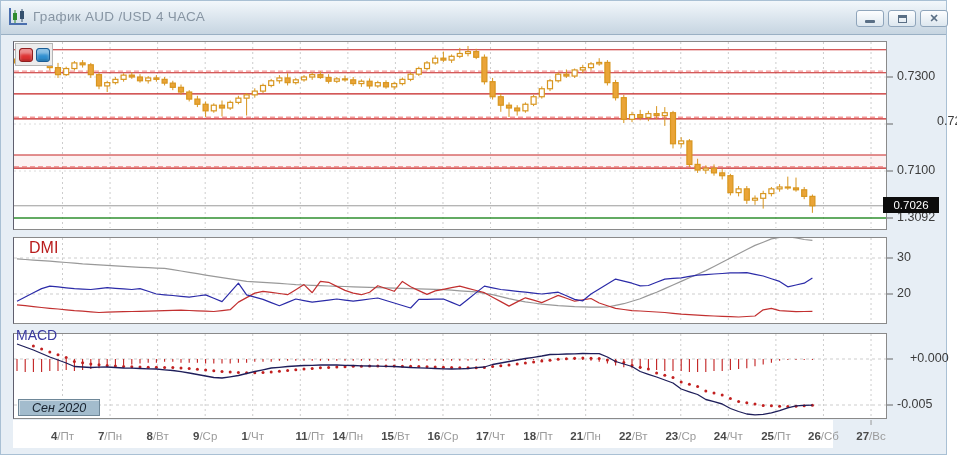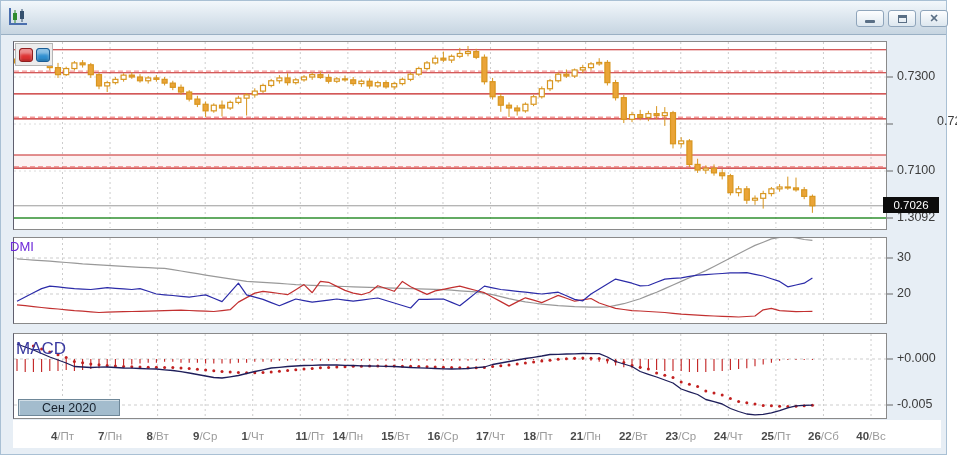--- a/index.html
+++ b/index.html
@@ -16,53 +16,54 @@
   .winbtn .glyph{position:absolute;left:0;top:0;right:0;bottom:0;display:flex;align-items:center;justify-content:center;
     color:#5a6f85;font-size:11px;font-weight:bold;line-height:1;}
   .min-bar{width:10px;height:3px;background:#5a6f85;border-radius:1px;margin-top:6px;}
   .restore-box{width:9px;height:8px;border:1px solid #5a6f85;border-top:3px solid #5a6f85;box-sizing:border-box;}
   .panel{position:absolute;left:12px;width:874px;background:#fff;border:1px solid #8a8a8a;
     border-left-color:#5f5f6e;box-sizing:border-box;}
   #panel-main{top:40px;height:189px;}
   #panel-dmi{top:236px;height:87px;}
   #panel-macd{top:332px;height:86px;}
   #plot{position:absolute;left:0;top:0;width:957px;height:455px;pointer-events:none;}
-  .xaxis{position:absolute;left:12px;top:419px;width:928px;height:28px;background:#fff;}
+  .xaxis{position:absolute;left:12px;top:419px;width:820px;height:28px;background:#fff;}
   .xlabel{position:absolute;top:10px;transform:translateX(-50%);font-size:11.5px;white-space:nowrap;}
   .xlabel b{color:#4a4a4a;font-weight:bold;}
   .xlabel i{color:#9a9a9a;font-style:normal;}
   .plabel{position:absolute;left:896px;font-size:12.5px;color:#3c3c3c;}
   .ilabel{position:absolute;left:896px;font-size:12.5px;color:#3c3c3c;}
   .price-badge{position:absolute;left:882px;top:196px;width:56px;height:16px;background:#0c0c0c;color:#fff;
     font-size:11.5px;display:flex;align-items:center;justify-content:center;}
   .marker-panel{position:absolute;left:14px;top:42px;width:38px;height:23px;background:#ececec;
     border:1px solid #b5b5b5;box-sizing:border-box;}
   .marker-btn{position:absolute;top:4px;width:14px;height:14px;border-radius:3px;box-sizing:border-box;cursor:pointer;
     box-shadow:inset 0 5px 3px rgba(255,255,255,.45), inset 0 -2px 2px rgba(0,0,0,.15);}
   #btn-red{left:3px;background:#dd3232;border:1px solid #8e1f1f;}
   #btn-blue{left:20px;background:#2f8fd0;border:1px solid #1a5c94;}
-  .dmi-label{position:absolute;left:9px;top:238px;font-size:13px;color:#6d28d9;}
-  .macd-label{position:absolute;left:15px;top:338px;font-size:17px;color:#3a3aa0;}
-  .month-badge{position:absolute;left:17px;top:398px;height:17px;padding:0 23px;background:#a3bccd;
+  .dmi-label{position:absolute;left:28px;top:238px;font-size:16px;color:#b91c1c;}
+  .macd-label{position:absolute;left:15px;top:326px;font-size:14px;color:#3a3aa0;}
+  .month-badge{position:absolute;left:17px;top:398px;height:17px;padding:0 13px;background:#a3bccd;
     border:1px solid #6e8798;box-sizing:border-box;font-size:12.5px;color:#18222e;display:flex;align-items:center;
-    box-shadow:1px 1px 0 rgba(255,255,255,.5) inset;}
+    box-shadow:1px 1px 0 rgba(255,255,255,.5) inset;font-style:italic;}
 </style>
 </head>
 <body>
 
 <div id="stage">
   <div class="window">
     <div class="titlebar">
       <svg class="title-icon" viewBox="0 0 22 20">
         <path d="M3 1 v16 h17" stroke="#4a6fae" stroke-width="2" fill="none"></path>
         <rect x="6" y="6" width="4" height="7" fill="#2e8b2e"></rect>
         <line x1="8" y1="3" x2="8" y2="16" stroke="#2e8b2e" stroke-width="1"></line>
         <rect x="13" y="4" width="4" height="8" fill="#35506e"></rect>
         <line x1="15" y1="2" x2="15" y2="15" stroke="#35506e" stroke-width="1"></line>
       </svg>
+      <span class="title-text">График AUD /USD  4 ЧАСА</span>
       <div class="winbtn" style="left:855px">
         <div class="glyph">
             <div class="min-bar"></div>
           </div>
       </div>
       <div class="winbtn" style="left:887px">
         <div class="glyph">
             <div class="restore-box"></div>
           </div>
       </div>
@@ -804,27 +805,27 @@
         <span class="xlabel" style="left: 382.42px;"><b>15</b><i>/Вт</i></span>
         <span class="xlabel" style="left: 429.98px;"><b>16</b><i>/Ср</i></span>
         <span class="xlabel" style="left: 477.54px;"><b>17</b><i>/Чт</i></span>
         <span class="xlabel" style="left: 525.1px;"><b>18</b><i>/Пт</i></span>
         <span class="xlabel" style="left: 572.66px;"><b>21</b><i>/Пн</i></span>
         <span class="xlabel" style="left: 620.22px;"><b>22</b><i>/Вт</i></span>
         <span class="xlabel" style="left: 667.78px;"><b>23</b><i>/Ср</i></span>
         <span class="xlabel" style="left: 715.34px;"><b>24</b><i>/Чт</i></span>
         <span class="xlabel" style="left: 762.9px;"><b>25</b><i>/Пт</i></span>
         <span class="xlabel" style="left: 810.46px;"><b>26</b><i>/Сб</i></span>
-        <span class="xlabel" style="left: 858.02px;"><b>40</b><i>/Вс</i></span>
+        <span class="xlabel" style="left: 858.02px;"><b>27</b><i>/Вс</i></span>
       </div>
     <div id="right-scale">
         <div class="plabel" style="top: 68px;">0.7300</div>
         <div class="plabel" style="top: 113px; margin-left: 40px;">0.7200</div>
         <div class="plabel" style="top: 162px;">0.7100</div>
         <div class="plabel" style="top: 209px;">1.3092</div>
         <div class="ilabel" style="top: 249px;">30</div>
         <div class="ilabel" style="top: 285px;">20</div>
-        <div class="ilabel" style="top: 350px;">+0.000</div>
+        <div class="ilabel" style="top: 350px; margin-left: 13px;">+0.000</div>
         <div class="ilabel" style="top: 396px;">-0.005</div>
       </div>
     <div class="price-badge">0.7026</div>
   </div>
 </div>
 
 </body></html>

